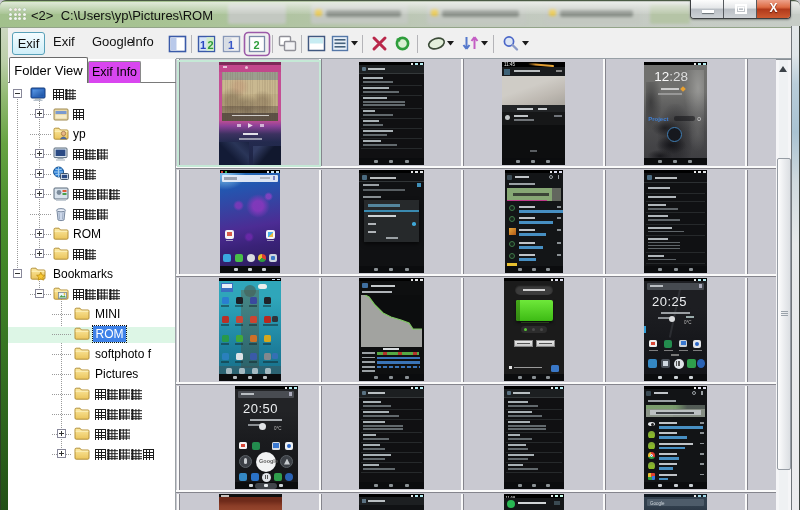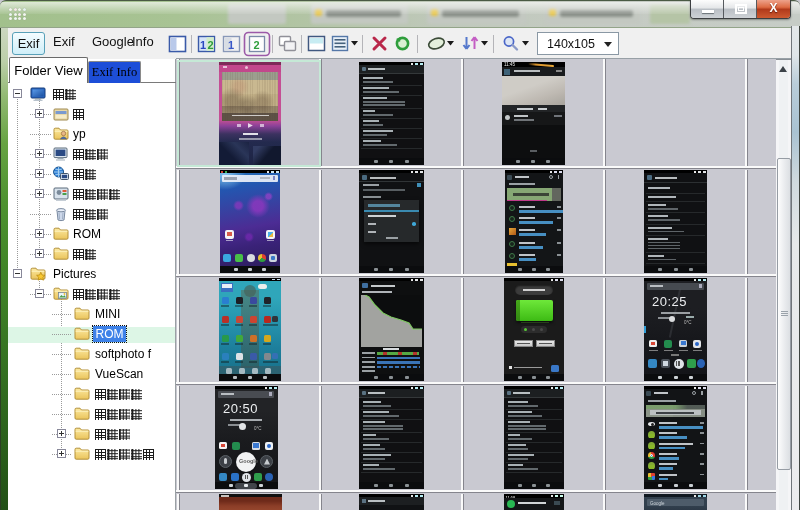--- a/index.html
+++ b/index.html
@@ -37,21 +37,21 @@
 #menubar { left:1px; top:28px; width:790px; height:31px; background:#f0f0f0; border-bottom:1px solid #98a0a6; }
 .mitem { top:6px; font-size:13px; color:#111; }
 #filebtn { left:11px; top:4px; width:33px; height:23px; border:1px solid #58a0b8; border-radius:3px; background:linear-gradient(180deg,#f4fcff,#cfeef8); text-align:center; line-height:21px; font-size:13px; color:#111; }
 #combo { left:536px; top:4px; width:82px; height:23px; background:#fff; border:1px solid #8a98a4; font-size:12.5px; color:#111; }
 #combo span { position:absolute; left:9px; top:4px; }
 #combo .ar { position:absolute; left:auto; right:6px; top:9px; width:0; height:0; border-left:4px solid transparent; border-right:4px solid transparent; border-top:5px solid #222; }
 
 #panel { left:8px; top:59px; width:168px; height:451px; background:#fff; border-right:1px solid #9aa0a4; }
 #tabbar { left:8px; top:57px; width:168px; height:26px; background:#f0f0f0; }
 #tab1 { left:9px; top:57px; width:79px; height:26px; background:#fff; border:1px solid #6a6a6a; border-bottom:none; border-radius:2px 2px 0 0; font-size:13px; color:#000; text-align:center; line-height:25px; z-index:3;}
-#tab2 { left:88px; top:61px; width:53px; height:22px; background:#1d4ed8; border:1px solid #8a8a8a; border-bottom:none; border-radius:2px 2px 0 0; font-size:12.5px; color:#000; text-align:center; line-height:21px; z-index:2;font-family:Liberation Serif, serif;}
+#tab2 { left:88px; top:61px; width:53px; height:22px; background:#d946ef; border:1px solid #8a8a8a; border-bottom:none; border-radius:2px 2px 0 0; font-size:12.5px; color:#000; text-align:center; line-height:21px; z-index:2;}
 #tabline { left:8px; top:82px; width:168px; height:1px; background:#7a7a7a; z-index:1; }
 #tree { left:8px; top:83px; width:167px; height:427px; background:#fff; overflow:hidden; }
 
 .cj:nth-of-type(2n) { background-position:0 1.2px, 1.4px 0; }
 .cj:nth-of-type(3n) { background-position:0 .6px, .8px 0; }
 .trow { position:absolute; height:20px; font-size:12px; color:#000; }
 .ebox { position:absolute; width:9px; height:9px; border:1px solid #889; background:#fff; }
 .ebox i { position:absolute; left:1px; top:3px; width:5px; height:1px; background:#333; }
 .ebox.plus b { position:absolute; left:3px; top:1px; width:1px; height:5px; background:#333; }
 .dotv { position:absolute; width:1px; background-image:repeating-linear-gradient(180deg,#9a9a9a 0 1px,transparent 1px 2px); }
@@ -99,20 +99,21 @@
       <i style="left:13.5px;top:0;background:#e4f2ee"></i>
     <i style="left:0;top:4.5px;background:#eaf4f0"></i>
       <i style="left:4.5px;top:4.5px"></i>
       <i style="left:9px;top:4.5px;background:#f4ecee"></i>
       <i style="left:13.5px;top:4.5px"></i>
     <i style="left:0;top:9px"></i>
       <i style="left:4.5px;top:9px;background:#eef6f2"></i>
       <i style="left:9px;top:9px"></i>
       <i style="left:13.5px;top:9px"></i>
   </div>
+  <div class="abs" id="title-text">&lt;2&gt;&nbsp; C:\Users\yp\Pictures\ROM</div>
 </div>
 <div class="abs" id="winbtns">
   <div class="b" id="bmin">
       <span class="dash"></span>
     </div>
   <div class="b" id="bmax">
       <span class="box">
         <i></i>
       </span>
     </div>
@@ -171,24 +172,20 @@
 
     <path d="M465.5 9 v12 M465.5 21 l-3 -4 M465.5 21 l3 -4" stroke="#5578cc" stroke-width="2" fill="none"></path>
     <path d="M473.5 21 v-12 M473.5 9 l-3 4 M473.5 9 l3 4" stroke="#c45ec4" stroke-width="2" fill="none"></path>
     <path d="M480 13 l7 0 l-3.5 4.5 z" fill="#1a1a1a"></path>
     <rect x="492" y="7" width="1" height="18" fill="#b4b4b8"></rect>
 
     <circle cx="508" cy="13.5" r="4.6" fill="#dde6f4" stroke="#4a66c8" stroke-width="1.7"></circle>
     <path d="M511.5 17 L516 21.5" stroke="#8a9ac8" stroke-width="2.4" stroke-linecap="round"></path>
     <path d="M521 13 l7 0 l-3.5 4.5 z" fill="#1a1a1a"></path>
   </svg>
-  <div class="abs" id="combo">
-      <span>140x105</span>
-      <span class="ar"></span>
-    </div>
 </div>
 
 <div class="abs" id="lborder"></div>
 <div class="abs" id="rborder"></div>
 
 <div class="abs" id="tabbar"></div>
 <div class="abs" id="panel"></div>
 <div class="abs" id="tab1">Folder View</div>
 <div class="abs" id="tab2">Exif Info</div>
 <div class="abs" id="tabline"></div>
@@ -238,34 +235,34 @@
 <div class="trow" style="left:65px;top:144px">ROM</div>
 <div class="doth" style="left:22px;top:171px;width:21px"></div>
 <div class="ebox plus" style="left:27px;top:166px">
       <i></i>
       <b></b>
     </div>
 <div class="trow" style="left:65px;top:165px"><span class="cj"></span><span class="cj"></span></div>
 <div class="ebox" style="left:5px;top:186px">
       <i></i>
     </div>
-<div class="trow" style="left:45px;top:184px">Pictures</div>
+<div class="trow" style="left:45px;top:184px">Bookmarks</div>
 <div class="doth" style="left:22px;top:211px;width:21px"></div>
 <div class="ebox" style="left:27px;top:206px">
       <i></i>
     </div>
 <div class="trow" style="left:65px;top:205px"><span class="cj"></span><span class="cj"></span><span class="cj"></span><span class="cj"></span></div>
 <div class="doth" style="left:44px;top:231px;width:20px"></div>
 <div class="trow" style="left:87px;top:224px">MINI</div>
 <div class="doth" style="left:44px;top:251px;width:20px"></div>
 <div class="abs" style="left:85px;top:243px;width:33px;height:16px;background:#3e82e8;outline:1px dotted #111;color:#fff;font-size:12px;text-align:center;line-height:16px">ROM</div>
 <div class="doth" style="left:44px;top:271px;width:20px"></div>
 <div class="trow" style="left:87px;top:264px">softphoto f</div>
 <div class="doth" style="left:44px;top:291px;width:20px"></div>
-<div class="trow" style="left:87px;top:284px">VueScan</div>
+<div class="trow" style="left:87px;top:284px">Pictures</div>
 <div class="doth" style="left:44px;top:311px;width:20px"></div>
 <div class="trow" style="left:87px;top:305px"><span class="cj"></span><span class="cj"></span><span class="cj"></span><span class="cj"></span></div>
 <div class="doth" style="left:44px;top:331px;width:20px"></div>
 <div class="trow" style="left:87px;top:325px"><span class="cj"></span><span class="cj"></span><span class="cj"></span><span class="cj"></span></div>
 <div class="doth" style="left:44px;top:351px;width:20px"></div>
 <div class="ebox plus" style="left:49px;top:346px">
       <i></i>
       <b></b>
     </div>
 <div class="trow" style="left:87px;top:345px"><span class="cj"></span><span class="cj"></span><span class="cj"></span></div>
@@ -431,20 +428,46 @@
       <i style="left:12px;top:53px;width:14px;height:2px;background:#c0c4c6"></i>
       <i style="left:12px;top:57px;width:20px;height:1.5px;background:#707478"></i>
       <i style="left:52px;top:53px;width:8px;height:1.5px;background:#70747a"></i>
       <i style="left:0;top:63px;width:62.7px;height:33px;background:#0d0e0f"></i>
       <i style="left:28px;top:88px;width:7px;height:1.8px;background:#5a5e62"></i>
       <i style="left:0;top:96px;width:62.7px;height:7px;background:#0b0c0e"></i>
       <i style="left:14px;top:98.2px;width:4px;height:2.5px;background:#8a9094;border-radius:1px"></i>
       <i style="left:29px;top:98.2px;width:4px;height:2.5px;background:#8a9094;border-radius:1px"></i>
       <i style="left:44px;top:98.2px;width:4px;height:2.5px;background:#8a9094;border-radius:1px"></i>
     </div>
+<div class="th" style="left:468.2px;top:3px;width:62.5px;height:103px;">
+      <i style="left:0;top:0;width:62.5px;height:103px;background:linear-gradient(180deg,#70706e 0 30px,#5e5e5e 45px,#4a4a4c 70px,#3c3c40 103px)"></i>
+      <i style="left:2px;top:20px;width:16px;height:50px;background:radial-gradient(ellipse at 30% 40%,rgba(30,30,32,.55),transparent 70%)"></i>
+      <i style="left:40px;top:8px;width:20px;height:60px;background:radial-gradient(ellipse at 70% 30%,rgba(225,225,222,.35),transparent 70%)"></i>
+      <i style="left:14px;top:42px;width:34px;height:55px;background:radial-gradient(ellipse at 50% 65%,rgba(20,20,24,.66),transparent 75%)"></i>
+      <i style="left:8px;top:58px;width:26px;height:16px;background:radial-gradient(ellipse,rgba(24,24,28,.8),transparent 72%)"></i>
+      <i style="left:12px;top:74px;width:30px;height:18px;background:radial-gradient(ellipse,rgba(18,18,22,.85),transparent 72%)"></i>
+      <i style="left:4px;top:88px;width:24px;height:12px;background:radial-gradient(ellipse,rgba(16,16,20,.8),transparent 75%)"></i>
+      <i style="left:44px;top:50px;width:16px;height:40px;background:radial-gradient(ellipse at 60% 50%,rgba(140,140,138,.3),transparent 70%)"></i>
+      <i style="left:0;top:0;width:62.5px;height:3px;background:#000"></i>
+      <i style="left:58.5px;top:1px;width:3px;height:2px;background:#b7eef4"></i>
+      <i style="left:53.5px;top:1px;width:3px;height:2px;background:#b7eef4"></i>
+      <i style="left:49.5px;top:1.2px;width:2px;height:1.8px;background:#e8e8e8"></i>
+      <i style="left:10px;top:7px;width:46px;height:16px;color:#fafafa;font-size:13.5px;font-style:normal;font-weight:400;line-height:16px;letter-spacing:0">12<b style="font-weight:300;color:#ddd">:28</b></i>
+      <i style="left:17px;top:26px;width:18px;height:1.8px;background:#ccc"></i>
+      <i style="left:37px;top:25px;width:4px;height:4px;background:#e8a030;transform:rotate(45deg)"></i>
+      <i style="left:14px;top:31px;width:24px;height:1.5px;background:#aaa;opacity:.7"></i>
+      <i style="left:4px;top:53px;width:40px;height:8px;color:#3f7fd4;font-size:7px;font-style:normal;font-weight:bold;line-height:8px;font-size:6px">Project</i>
+      <i style="left:30px;top:54px;width:21px;height:4.5px;background:rgba(20,20,24,.55);border-radius:2px"></i>
+      <i style="left:53px;top:53px;width:8px;height:8px;color:#ddd;font-size:6.5px;font-style:normal;line-height:7px">o</i>
+      <i style="left:23px;top:65px;width:15px;height:15px;background:#16181e;border:1.4px solid #417fb4;border-radius:50%"></i>
+      <i style="left:0;top:96px;width:62.5px;height:7px;background:#0b0c0e"></i>
+      <i style="left:14px;top:98.2px;width:4px;height:2.5px;background:#8a9094;border-radius:1px"></i>
+      <i style="left:29px;top:98.2px;width:4px;height:2.5px;background:#8a9094;border-radius:1px"></i>
+      <i style="left:44px;top:98.2px;width:4px;height:2.5px;background:#8a9094;border-radius:1px"></i>
+    </div>
 <div class="th" style="left:44.0px;top:111px;width:60px;height:103px;">
       <i style="left:0;top:0;width:60px;height:103px;background:linear-gradient(170deg,#2574b8 0%,#2356b0 18%,#3940a0 38%,#4c2c94 55%,#3a2278 72%,#281c58 100%)"></i>
       <i style="left:0;top:0;width:26px;height:20px;background:radial-gradient(ellipse at 20% 20%,rgba(160,220,255,.8),transparent 70%)"></i>
       <i style="left:26px;top:24px;width:24px;height:24px;background:radial-gradient(circle,rgba(140,55,190,.85) 30%,transparent 70%)"></i>
       <i style="left:13px;top:30px;width:11px;height:11px;background:radial-gradient(circle,rgba(140,55,190,.75) 35%,transparent 70%)"></i>
       <i style="left:44px;top:22px;width:9px;height:9px;background:radial-gradient(circle,rgba(150,65,200,.75) 35%,transparent 70%)"></i>
       <i style="left:24px;top:62px;width:10px;height:10px;background:radial-gradient(circle,rgba(120,40,180,.7) 35%,transparent 70%)"></i>
       <i style="left:0;top:0;width:60px;height:3px;background:#000"></i>
       <i style="left:56px;top:1px;width:3px;height:2px;background:#cfe8f4"></i>
       <i style="left:51px;top:1px;width:3px;height:2px;background:#cfe8f4"></i>
@@ -724,21 +747,21 @@
       <i style="left:19px;top:83px;width:5px;height:5px;background:#d0d8e0"></i>
       <i style="left:29.5px;top:80.5px;width:10px;height:10px;background:#dfe3e8;border-radius:50%"></i>
       <i style="left:32px;top:83px;width:5px;height:5px;background:repeating-linear-gradient(90deg,#555 0 1.2px,transparent 1.2px 2.4px)"></i>
       <i style="left:43px;top:81px;width:9px;height:9px;background:#2f9e4c;border-radius:2px"></i>
       <i style="left:53px;top:81px;width:8px;height:9px;background:#2a62b4;border-radius:50%"></i>
       <i style="left:0;top:96px;width:63px;height:7px;background:#0b0c0e"></i>
       <i style="left:14px;top:98.2px;width:4px;height:2.5px;background:#cdd2d6;border-radius:1px"></i>
       <i style="left:30px;top:98.2px;width:4px;height:2.5px;background:#cdd2d6;border-radius:1px"></i>
       <i style="left:45px;top:98.2px;width:4px;height:2.5px;background:#cdd2d6;border-radius:1px"></i>
     </div>
-<div class="th" style="left:39px;top:327px;width:62.5px;height:103px;">
+<div class="th" style="left:59px;top:327px;width:62.5px;height:103px;">
       <i style="left:0;top:0;width:62.5px;height:103px;background:linear-gradient(180deg,#222326 0 25px,#1a1b1e 55px,#141518 103px)"></i>
       <i style="left:0;top:0;width:62.5px;height:2.5px;background:#000"></i>
       <i style="left:58.5px;top:1px;width:3px;height:2px;background:#b7eef4"></i>
       <i style="left:53.5px;top:1px;width:3px;height:2px;background:#b7eef4"></i>
       <i style="left:49.5px;top:1.2px;width:2px;height:1.8px;background:#e8e8e8"></i>
       <i style="left:3px;top:5px;width:56px;height:6.5px;background:rgba(80,84,90,.85);border-radius:1px"></i>
       <i style="left:5.5px;top:7px;width:13px;height:2.2px;background:#b9bdc2"></i>
       <i style="left:54px;top:6px;width:2.5px;height:4px;background:#aab"></i>
       <i style="left:8px;top:15px;width:47px;height:15px;color:#eceef0;font-size:13px;font-style:normal;font-weight:300;line-height:15px;letter-spacing:.5px">20:50</i>
       <i style="left:15px;top:33px;width:32px;height:1.8px;background:#a8acb0"></i>

